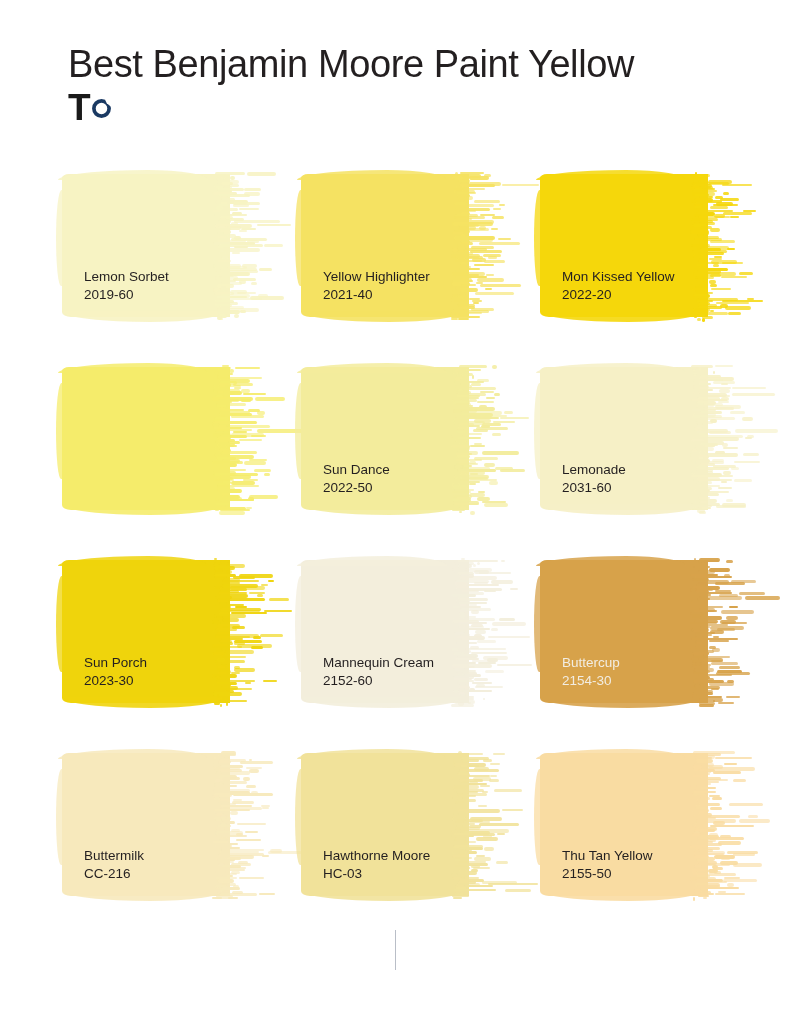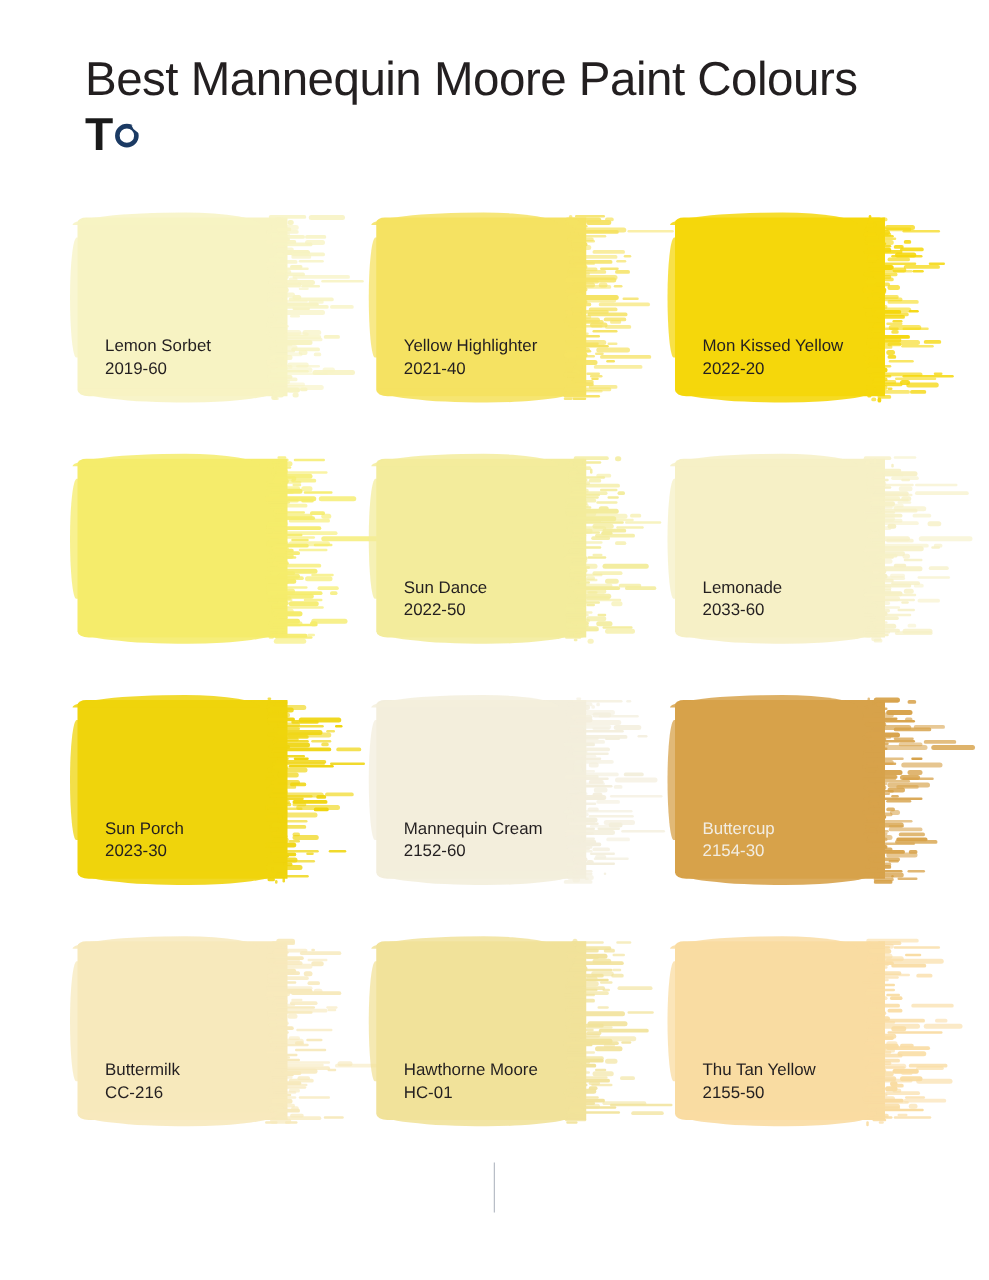--- a/index.html
+++ b/index.html
@@ -232,21 +232,21 @@
     margin-top: 4px;
     white-space: nowrap;
   }
 </style>
 </head>
 <body>
 
 <div class="page">
 
   <div class="header">
-    <div class="title-main">Best Mannequin Moore Paint Colours</div>
+    <div class="title-main">Best Benjamin Moore Paint Yellow</div>
     <div class="title-sub">
       <span class="t-letter">T</span>
       <span class="logo-o">
         <svg viewBox="0 0 40 40" aria-hidden="true">
           <path d="M20 2 A18 18 0 1 0 20 38 A18 18 0 1 0 20 2 Z M20 9 A11 11 0 1 1 20 31 A11 11 0 1 1 20 9 Z" fill="#1b3a63"></path>
           <path d="M25 0 L40 0 L40 16 Z" fill="#ffffff"></path>
           <path d="M27 4 L40 4 L40 18 L30 10 Z" fill="#ffffff"></path>
         </svg>
       </span>
     </div>
@@ -975,21 +975,21 @@
           <i style="left: 32.2643px; top: 142px; width: 23.8317px; height: 3.70237px; opacity: 0.81;"></i>
           <i style="left: 1.05467px; top: 144px; width: 21.0927px; height: 1.88258px; opacity: 0.78;"></i>
           <i style="left: 25.9115px; top: 144px; width: 29.7123px; height: 3.39163px; opacity: 0.73;"></i>
           <i style="left: 2.28662px; top: 146px; width: 5.15538px; height: 2.70065px; opacity: 0.56;"></i>
           <i style="left: 11.1058px; top: 146px; width: 10.3292px; height: 1.75178px; opacity: 0.94;"></i>
           <i style="left: 6.75646px; top: 148px; width: 7.95881px; height: 3.52502px; opacity: 0.65;"></i>
           <i style="left: 9.44462px; top: 150px; width: 6.10997px; height: 2.5774px; opacity: 0.66;"></i>
         </div>
         <div class="swatch-label">
           <div class="swatch-name">Lemonade</div>
-          <div class="swatch-code">2033-60</div>
+          <div class="swatch-code">2031-60</div>
         </div>
       </div>
       <div class="swatch" style="--c: #EFD40C; --tc: #231f20;">
         <div class="wisp-left"></div>
         <div class="swatch-paint"></div>
         <div class="streaks">
           <i style="left: 1.89103px; top: 4px; width: 3.56971px; height: 1.79601px; opacity: 0.74;"></i>
           <i style="left: 7.77688px; top: 6px; width: 9.78337px; height: 3.92638px; opacity: 0.59;"></i>
           <i style="left: 1.956px; top: 8px; width: 15.3664px; height: 2.89936px; opacity: 0.6;"></i>
           <i style="left: 1.10988px; top: 10px; width: 6.77204px; height: 2.62489px; opacity: 0.91;"></i>
@@ -1587,21 +1587,21 @@
           <i style="left: 4.48211px; top: 140px; width: 12.0264px; height: 1.82293px; opacity: 0.94;"></i>
           <i style="left: 2.12891px; top: 142px; width: 42.9014px; height: 2.16199px; opacity: 0.91;"></i>
           <i style="left: 53.7251px; top: 142px; width: 26.4549px; height: 3.337px; opacity: 0.73;"></i>
           <i style="left: 4.21054px; top: 144px; width: 5.87378px; height: 2.68612px; opacity: 0.65;"></i>
           <i style="left: 2.65648px; top: 146px; width: 9.9527px; height: 1.75668px; opacity: 0.84;"></i>
           <i style="left: 0.529381px; top: 148px; width: 17.3849px; height: 1.86911px; opacity: 0.8;"></i>
           <i style="left: 2.04817px; top: 150px; width: 9.10676px; height: 1.64668px; opacity: 0.91;"></i>
         </div>
         <div class="swatch-label">
           <div class="swatch-name">Hawthorne Moore</div>
-          <div class="swatch-code">HC-01</div>
+          <div class="swatch-code">HC-03</div>
         </div>
       </div>
       <div class="swatch" style="--c: #F9DCA2; --tc: #231f20;">
         <div class="wisp-left"></div>
         <div class="swatch-paint"></div>
         <div class="streaks">
           <i style="left: 2.95025px; top: 4px; width: 42.2715px; height: 2.57992px; opacity: 0.58;"></i>
           <i style="left: 4.37645px; top: 6px; width: 2.7027px; height: 4.03456px; opacity: 0.56;"></i>
           <i style="left: 11.7274px; top: 6px; width: 18.9485px; height: 3.34969px; opacity: 0.77;"></i>
           <i style="left: 4.63951px; top: 8px; width: 20.1536px; height: 3.72847px; opacity: 0.56;"></i>

